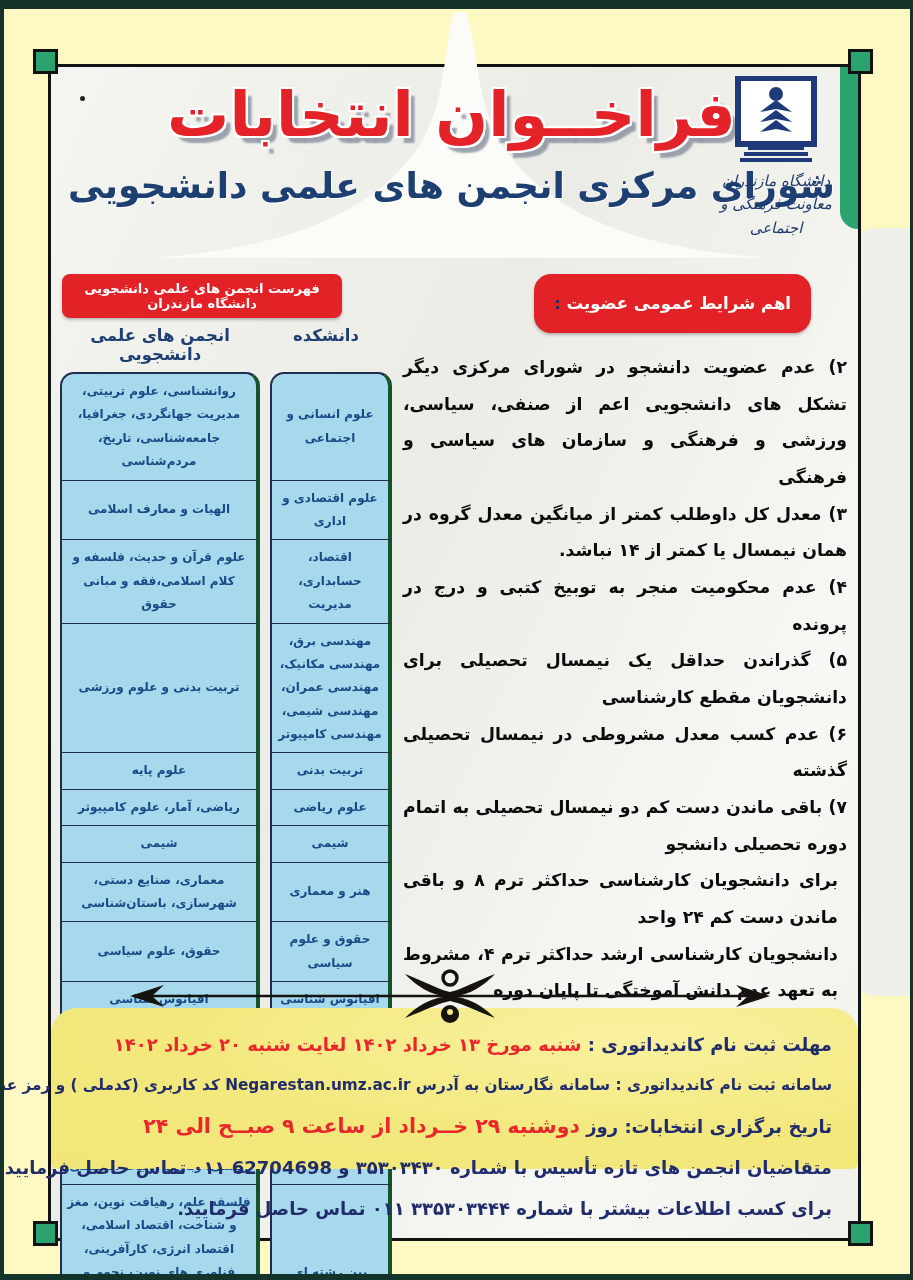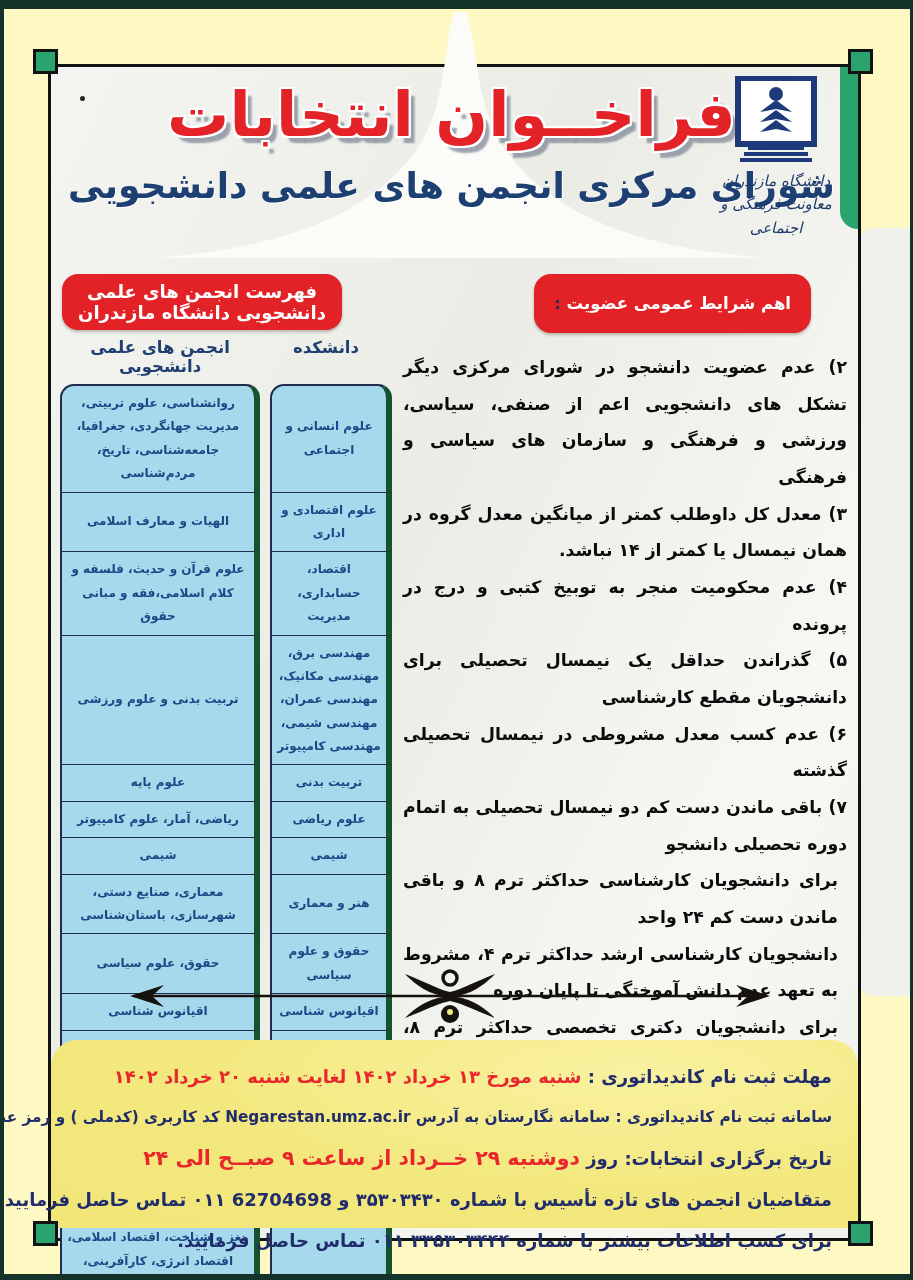--- a/index.html
+++ b/index.html
@@ -53,30 +53,30 @@
     text-shadow:1px 1px 0 #fff;}
 
   
   .logo{position:absolute;top:76px;right:78px;width:118px;text-align:center;z-index:3;}
   .logo-text{margin-top:4px;font-size:15px;font-weight:normal;font-style:italic;
     color:#1e3a6e;line-height:1.55;}
 
   
   .assoc-section{position:absolute;left:60px;top:274px;width:332px;z-index:3;}
   .assoc-badge{display:block;margin:0 50px 0 2px;background:#e32227;color:#fff;
-    border-radius:16px;padding:7px 10px;font-size:18px;font-weight:bold;text-align:center;
+    border-radius:8px;padding:7px 10px;font-size:13px;font-weight:bold;text-align:center;
     box-shadow:0 2px 3px rgba(0,0,0,.25);}
   .col-heads{display:flex;margin-top:8px;font-weight:bold;color:#1d3f72;}
   .col-head-f{width:132px;text-align:center;font-size:16.5px;}
   .col-head-a{width:200px;text-align:center;font-size:16.5px;}
   .assoc-grid{display:grid;grid-template-columns:122px 200px;column-gap:10px;margin-top:8px;}
   .cell{
     background:#a7d9ec;color:#174a86;font-size:12px;font-weight:bold;text-align:center;
     line-height:1.95;padding:6px 5px;
-    border-left:2px solid #212c4e;border-right:6px solid #14532d;
+    border-left:2px solid #212c4e;border-right:4px solid #14532d;
     border-bottom:1.6px solid #212c4e;
     display:flex;align-items:center;justify-content:center;
   }
   .cell.first{border-top:2px solid #212c4e;border-top-right-radius:14px;border-top-left-radius:14px;}
   .cell.last{border-bottom:2px solid #212c4e;border-bottom-right-radius:14px;border-bottom-left-radius:14px;}
 
   
   .cond-section{position:absolute;right:66px;top:274px;width:444px;z-index:3;}
   .cond-badge{display:inline-block;margin-right:36px;background:#e32227;color:#fff;
     border-radius:17px;padding:20px 20px;font-size:16.5px;font-weight:bold;
@@ -85,24 +85,24 @@
   .cond-items{margin-top:16px;font-size:17.3px;font-weight:bold;color:#0b0b0b;
     line-height:2.12;text-align:justify;text-align-last:right;}
   .cond-item{margin:0;}
   .cond-item.indent{padding-right:9px;}
 
   
   .divider{position:absolute;left:100px;top:966px;z-index:4;}
 
   
   .footer{
-    position:absolute;left:51px;top:1008px;width:807px;height:188px;box-sizing:border-box;
+    position:absolute;left:51px;top:1008px;width:807px;height:161px;box-sizing:border-box;
     background:radial-gradient(ellipse at 72% 18%, #f9f1a0 0%, #f3e87d 55%, #f2e679 100%);
     border-radius:26px 26px 6px 6px;
-    padding:16px 26px 0 16px;z-index:3;margin-top:32px;
+    padding:16px 26px 0 16px;z-index:3;
   }
   .f-line{font-weight:bold;color:#212d6b;font-size:18px;line-height:41px;text-align:right;
     white-space:nowrap;}
   .f-line .red{color:#e8262b;}
   .f-line.small{font-size:15.3px;}
   .f-line.big .red{font-size:20.5px;}
 </style>
 </head>
 <body>
 

